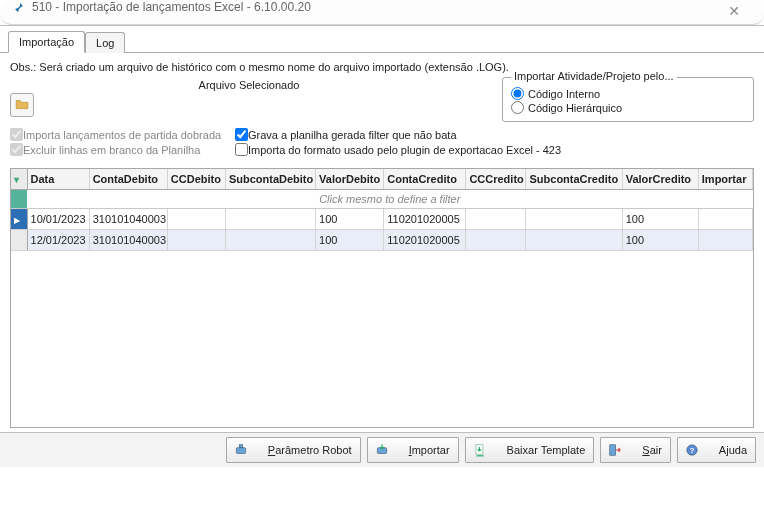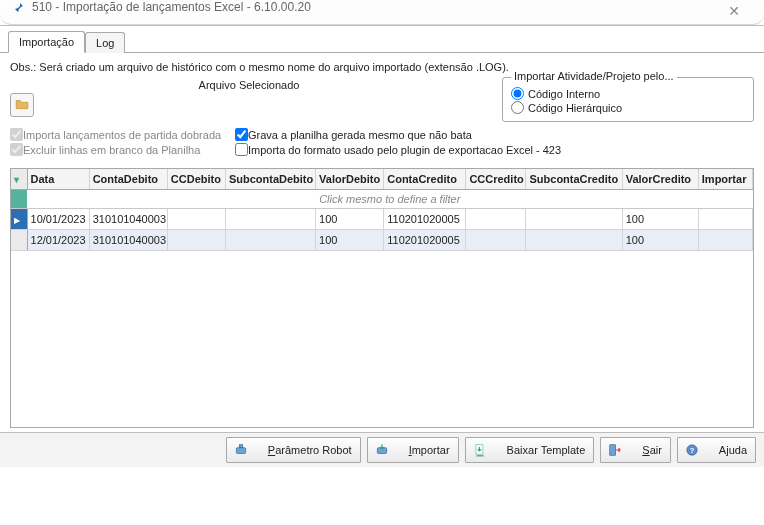--- a/index.html
+++ b/index.html
@@ -311,21 +311,21 @@
     </div>
 
 
     <div class="checks">
       <label class="check-row disabled">
         <input type="checkbox" checked="" disabled="" style="">
         <span>Importa lançamentos de partida dobrada</span>
       </label>
       <label class="check-row">
         <input type="checkbox" checked="" style="">
-        <span>Grava a planilha gerada mesmo que não bata</span>
+        <span>Grava a planilha gerada filter que não bata</span>
       </label>
       <label class="check-row disabled">
         <input type="checkbox" checked="" disabled="" style="">
         <span>Excluir linhas em branco da Planilha</span>
       </label>
       <label class="check-row">
         <input type="checkbox" style="">
         <span>Importa do formato usado pelo plugin de exportacao Excel - 423</span>
       </label>
     </div>

